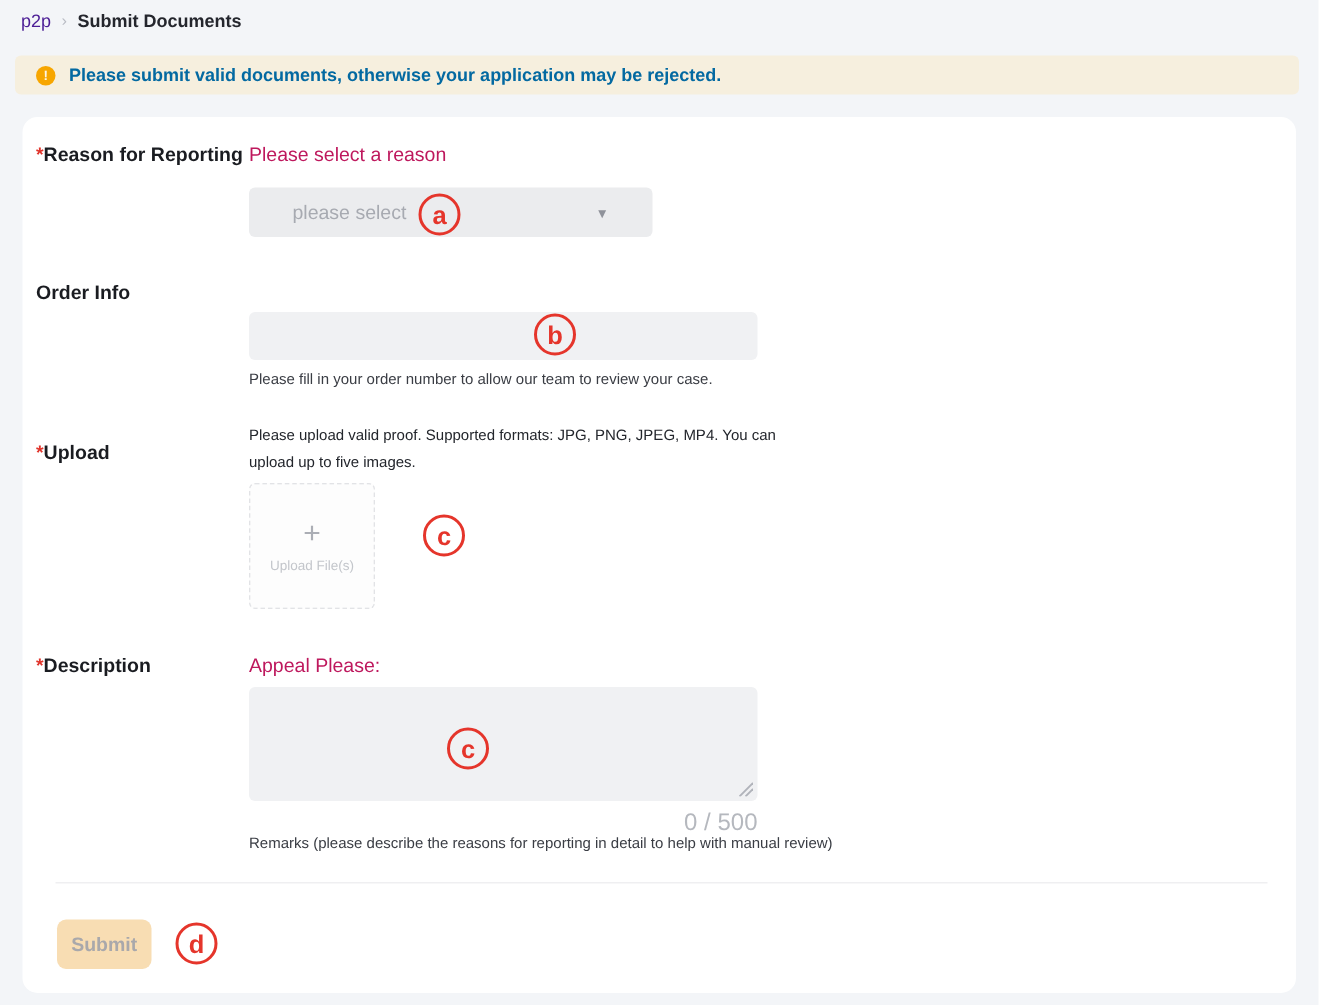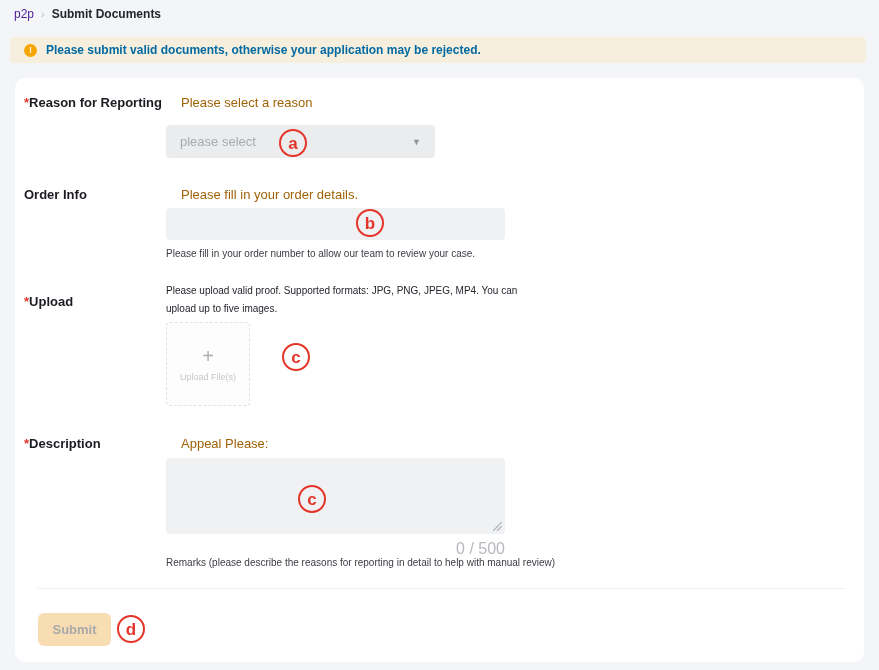--- a/index.html
+++ b/index.html
@@ -17,41 +17,41 @@
   .crumb-sep { color:#b9bcc4; font-size:11px; }
   .crumb-current { color:#24262d; font-weight:700; }
   
   .banner { position:absolute; left:10px; top:37px; width:856px; height:26px; background:#f6efde; border-radius:4px; display:flex; align-items:center; padding-left:14px; gap:9px; }
   .warn-dot { width:13px; height:13px; border-radius:50%; background:#f7a600; color:#fdf6e6; font-size:9px; font-weight:700; display:flex; align-items:center; justify-content:center; flex:0 0 auto; }
   .banner-text { font-size:12px; color:#0369a1;font-weight:bold; }
   
   .card { position:absolute; left:15px; top:78px; width:849px; height:584px; background:#ffffff; border-radius:10px; }
   .row-label { position:absolute; left:9px; font-size:13px; font-weight:700; color:#1a1c21; white-space:nowrap; }
   .req { color:#e0342b; font-weight:700; }
-  .prompt { position:absolute; left:166px; font-size:13px; color:#a16207; }
+  .prompt { position:absolute; left:151px; font-size:13px; color:#be185d; }
   
-  .select { position:absolute; left:151px; top:47px; width:269px; height:33px; background:#ebecee; border-radius:4px; display:flex; align-items:center; padding:0 14px; cursor:pointer;gap:48px; }
+  .select { position:absolute; left:151px; top:47px; width:269px; height:33px; background:#ebecee; border-radius:4px; display:flex; align-items:center; padding:0 29px; cursor:pointer;gap:48px; }
   .select-placeholder { font-size:13px; color:#a7aab1; flex:1; }
   .chevron { font-size:9px; color:#8f929a; }
   
   .text-input { position:absolute; left:151px; top:130px; width:339px; height:32px; background:#f0f1f3; border:none; border-radius:4px; padding:0 12px; font-size:13px; font-family:"Liberation Sans", sans-serif; color:#23262c; outline:none; }
   .helper { position:absolute; left:151px; font-size:10px; color:#3a3d44; }
   
   .upload-prompt { position:absolute; left:151px; top:204px; width:352px; font-size:10px; line-height:18px; color:#23262c; }
   .dropzone { position:absolute; left:151px; top:244px; width:84px; height:84px; background:#fdfdfd; border:1px dashed #e2e3e6; border-radius:4px; display:flex; flex-direction:column; align-items:center; justify-content:center; gap:6px; cursor:pointer; }
   .plus { font-size:20px; line-height:20px; color:#abaeb5; font-weight:400; }
   .dz-label { font-size:9px; color:#c3c6cb; }
   
   .textarea-wrap { position:absolute; left:151px; top:380px; width:339px; height:76px; }
   .textarea { width:100%; height:100%; background:#f0f1f3; border:none; border-radius:4px; resize:none; padding:8px 12px; font-size:13px; font-family:"Liberation Sans", sans-serif; color:#23262c; outline:none; }
   .grip { position:absolute; right:3px; bottom:3px; width:10px; height:10px; cursor:nwse-resize; }
   .counter { position:absolute; left:151px; top:462px; width:339px; text-align:right; font-size:16px; color:#b5b8be; }
   
   .divider { position:absolute; left:22px; top:510px; width:808px; height:1px; background:#efeff1; }
-  .submit-btn { position:absolute; left:23px; top:535px; width:73px; height:33px; background:#f8ddb3; border:none; border-radius:6px; font-size:13px; font-weight:700; color:#a9a8ab; font-family:"Liberation Sans", sans-serif; cursor:pointer; }
+  .submit-btn { position:absolute; left:23px; top:535px; width:63px; height:33px; background:#f8ddb3; border:none; border-radius:6px; font-size:13px; font-weight:700; color:#a9a8ab; font-family:"Liberation Sans", sans-serif; cursor:pointer; }
   
   .ann { position:absolute; width:28px; height:28px; border:2px solid #e5352b; border-radius:50%; color:#e5352b; font-size:17px; font-weight:700; display:flex; align-items:center; justify-content:center; line-height:1; background:transparent; }
   .ann-a { left:264px; top:51px; }
   .ann-b { left:341px; top:131px; }
   .ann-c1 { left:267px; top:265px; }
   .ann-c2 { left:283px; top:407px; }
   .ann-d { left:102px; top:537px; }
 </style>
 </head>
 <body>
@@ -74,21 +74,20 @@
   </div>
   <div class="prompt" style="top:17px;">Please select a reason</div>
   <div class="select">
     <span class="select-placeholder">please select</span>
     <span class="chevron">▼</span>
   </div>
 
   <div class="row-label" style="top:109px;">
     <span>Order Info</span>
   </div>
-  <div class="prompt" style="top:109px;">Please fill in your order details.</div>
   <input class="text-input" type="text" value="" style="">
   <div class="helper" style="top:170px;">Please fill in your order number to allow our team to review your case.</div>
 
   <div class="row-label" style="top:216px;">
     <span class="req">*</span><span>Upload</span>
   </div>
   <div class="upload-prompt">Please upload valid proof. Supported formats: JPG, PNG, JPEG, MP4. You can upload up to five images.</div>
   <div class="dropzone">
     <span class="plus">+</span>
     <span class="dz-label">Upload File(s)</span>

